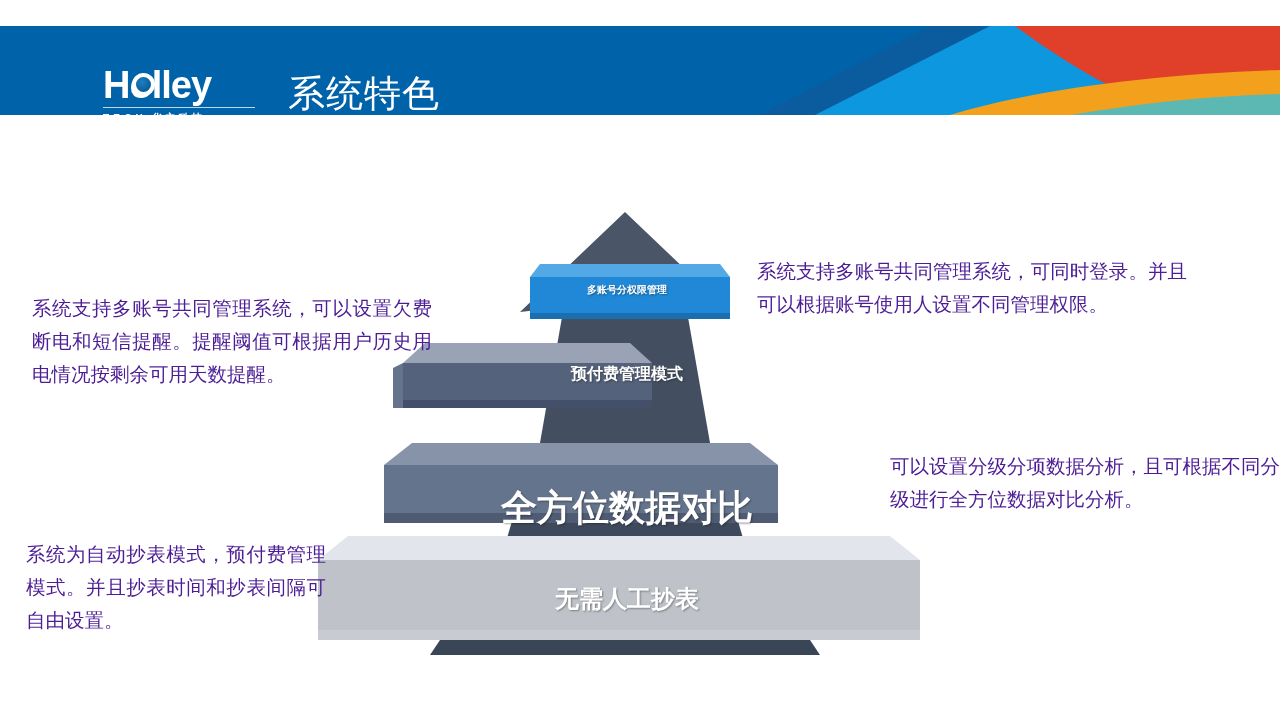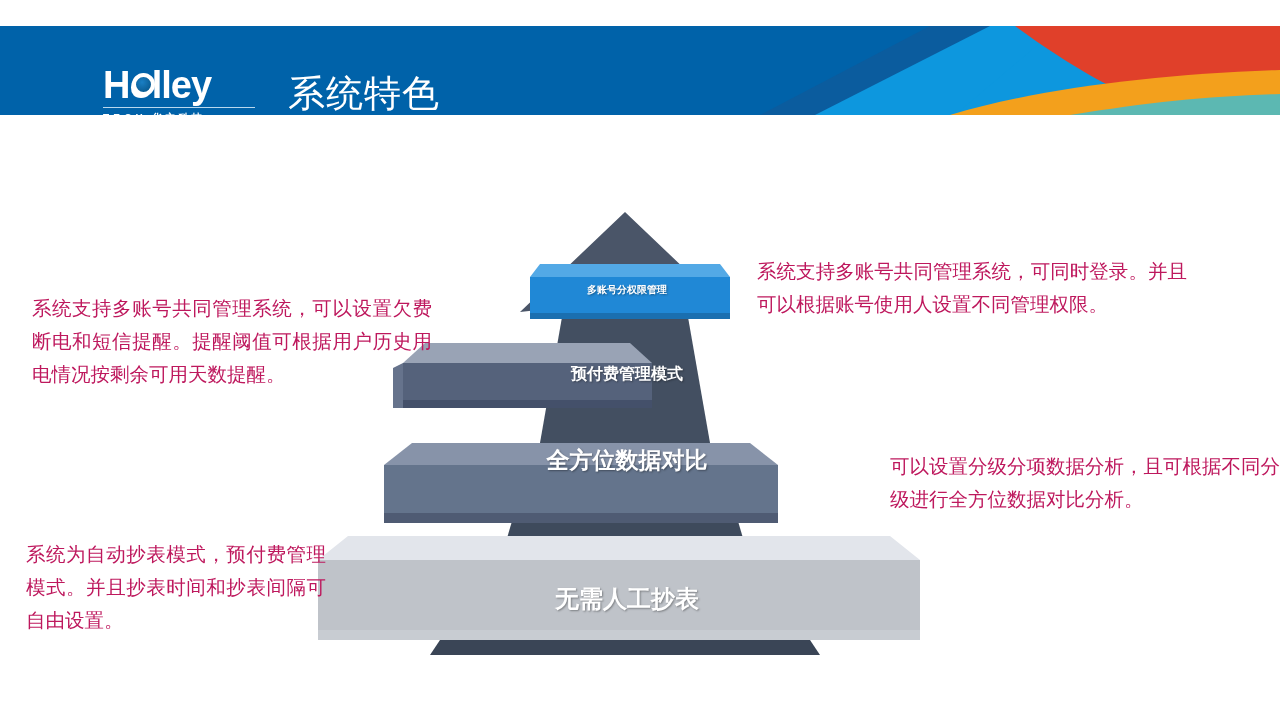--- a/index.html
+++ b/index.html
@@ -53,28 +53,28 @@
   #pyramid{position:absolute;left:300px;top:200px;width:650px;height:460px;}
   #pyramid svg{display:block;}
   .band-label{
     position:absolute;text-align:center;color:#ffffff;font-weight:bold;
     font-family:"DejaVu Sans","Liberation Sans",sans-serif;
     text-shadow:1px 1px 2px rgba(0,0,0,.35);
     white-space:nowrap;
   }
   #label-1{left:447px;top:283px;width:360px;font-size:10px;}
   #label-2{left:417px;top:364px;width:420px;font-size:16px;}
-  #label-3{left:387px;top:445px;width:480px;font-size:23px;}
+  #label-3{left:387px;top:484px;width:480px;font-size:36px;}
   #label-4{left:317px;top:583px;width:620px;font-size:24px;}
 
   
   .note{
     position:absolute;
     font-family:"DejaVu Sans","Liberation Sans",sans-serif;
-    font-size:19.5px;line-height:33px;color:#be185d;
+    font-size:19.5px;line-height:33px;color:#4c1d95;
   }
   #note-left-top{left:32px;top:292px;width:400px;text-align:justify;}
   #note-left-bottom{left:26px;top:538px;width:300px;text-align:justify;}
   #note-right-top{left:757px;top:255px;width:430px;text-align:justify;}
   #note-right-bottom{left:890px;top:450px;width:390px;text-align:justify;}
 </style>
 </head>
 <body>
 
 <div id="header">

